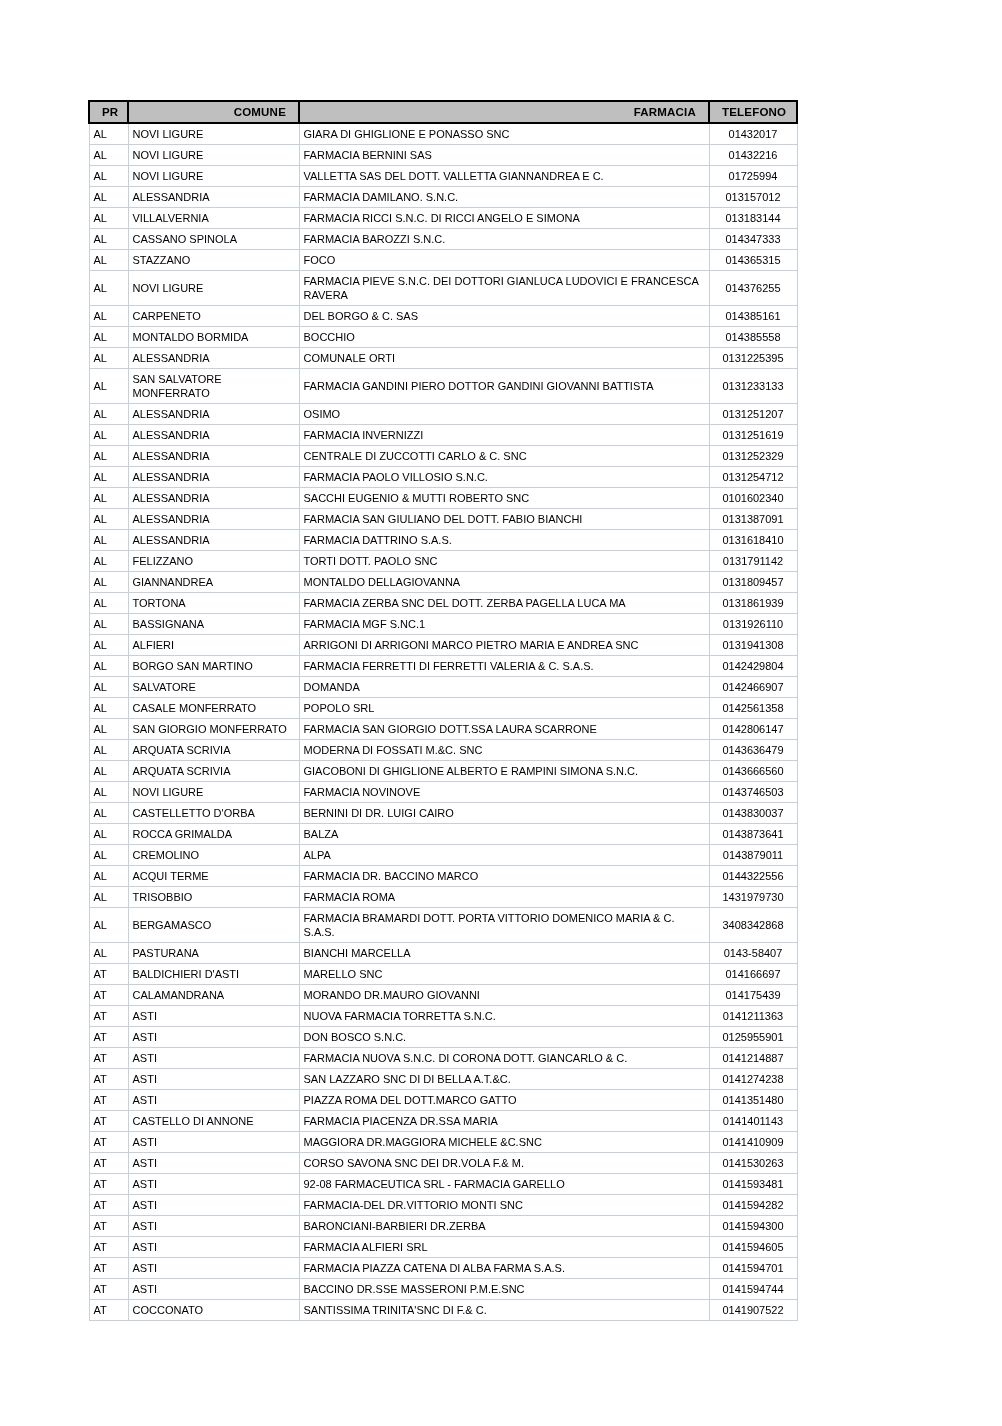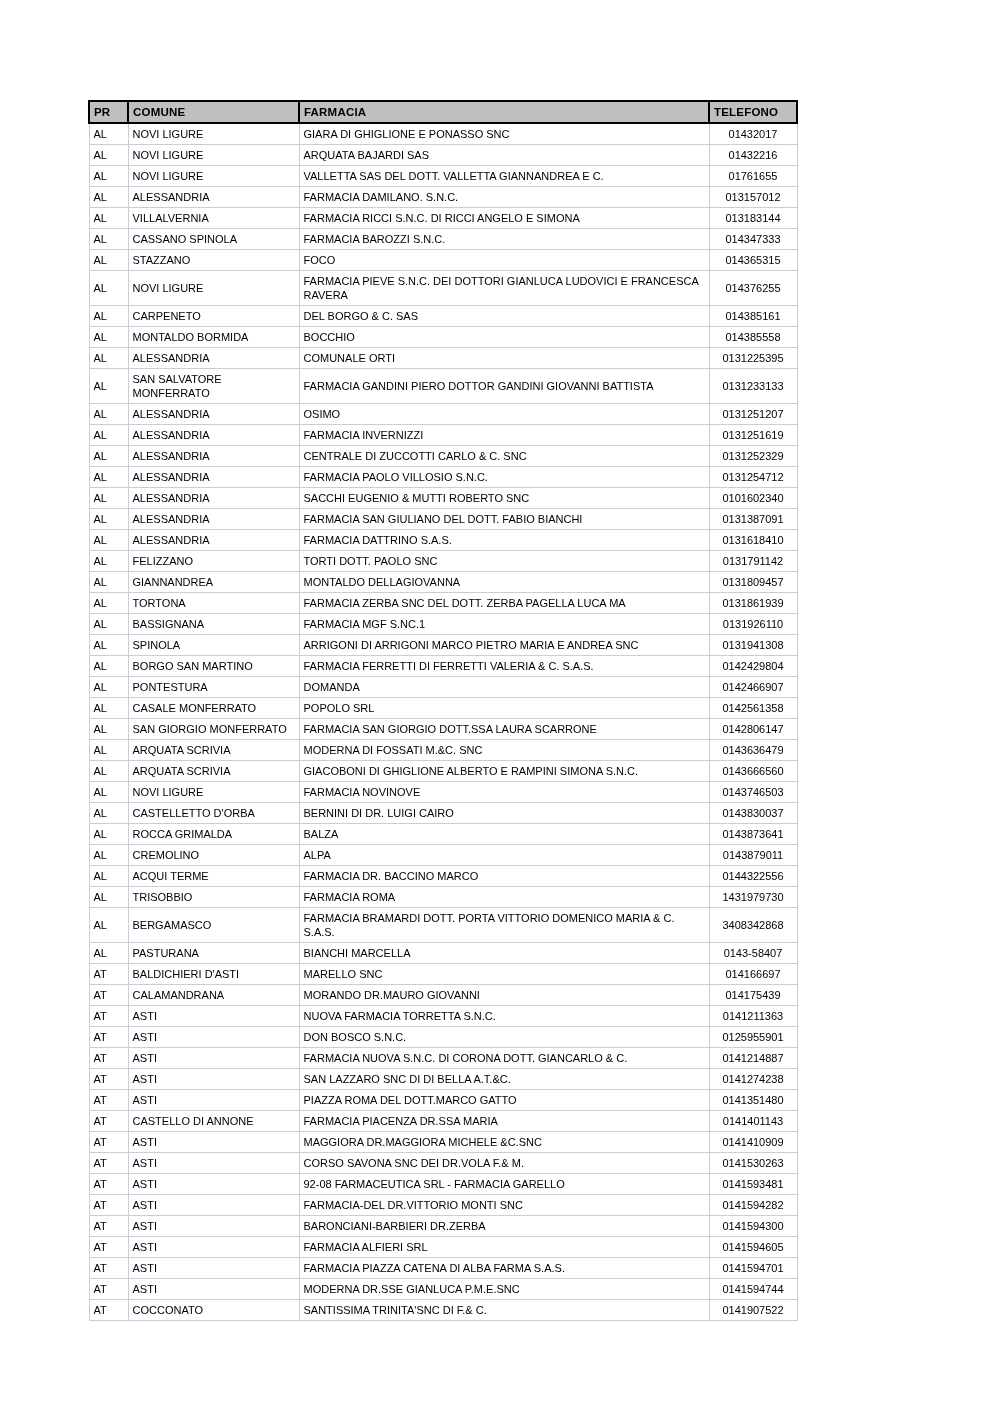--- a/index.html
+++ b/index.html
@@ -31,22 +31,22 @@
   }
   col.col-pr{width:39px;}
   col.col-comune{width:171px;}
   col.col-farmacia{width:410px;}
   col.col-telefono{width:88px;}
   th{
     background:var(--header-bg);
     border:2px solid var(--header-border);
     font-weight:bold;
     font-size:11.5px;
-    padding:4px 4px;
-    text-align:left;
+    padding:4px 12px;
+    text-align:right;
     letter-spacing:0.2px;
   }
   td{
     border:1px solid var(--row-border);
     padding:3px 4px;
     line-height:14px;
     vertical-align:middle;
     overflow-wrap:break-word;
   }
   td.cell-telefono{text-align:center;margin-left:19px;}
@@ -74,28 +74,28 @@
     <tbody>
         <tr>
           <td class="cell-pr">AL</td>
           <td class="cell-comune">NOVI LIGURE</td>
           <td class="cell-farmacia">GIARA DI GHIGLIONE E PONASSO SNC</td>
           <td class="cell-telefono">01432017</td>
         </tr>
         <tr>
           <td class="cell-pr">AL</td>
           <td class="cell-comune">NOVI LIGURE</td>
-          <td class="cell-farmacia">ARQUATA BAJARDI SAS</td>
+          <td class="cell-farmacia">FARMACIA BERNINI SAS</td>
           <td class="cell-telefono">01432216</td>
         </tr>
         <tr>
           <td class="cell-pr">AL</td>
           <td class="cell-comune">NOVI LIGURE</td>
           <td class="cell-farmacia">VALLETTA SAS DEL DOTT. VALLETTA GIANNANDREA E C.</td>
-          <td class="cell-telefono">01761655</td>
+          <td class="cell-telefono">01725994</td>
         </tr>
         <tr>
           <td class="cell-pr">AL</td>
           <td class="cell-comune">ALESSANDRIA</td>
           <td class="cell-farmacia">FARMACIA DAMILANO. S.N.C.</td>
           <td class="cell-telefono">013157012</td>
         </tr>
         <tr>
           <td class="cell-pr">AL</td>
           <td class="cell-comune">VILLALVERNIA</td>
@@ -205,33 +205,33 @@
           <td class="cell-telefono">0131861939</td>
         </tr>
         <tr>
           <td class="cell-pr">AL</td>
           <td class="cell-comune">BASSIGNANA</td>
           <td class="cell-farmacia">FARMACIA MGF S.NC.1</td>
           <td class="cell-telefono">0131926110</td>
         </tr>
         <tr>
           <td class="cell-pr">AL</td>
-          <td class="cell-comune">SPINOLA</td>
+          <td class="cell-comune">ALFIERI</td>
           <td class="cell-farmacia">ARRIGONI DI ARRIGONI MARCO PIETRO MARIA E ANDREA SNC</td>
           <td class="cell-telefono">0131941308</td>
         </tr>
         <tr>
           <td class="cell-pr">AL</td>
           <td class="cell-comune">BORGO SAN MARTINO</td>
           <td class="cell-farmacia">FARMACIA FERRETTI DI FERRETTI VALERIA &amp; C. S.A.S.</td>
           <td class="cell-telefono">0142429804</td>
         </tr>
         <tr>
           <td class="cell-pr">AL</td>
-          <td class="cell-comune">PONTESTURA</td>
+          <td class="cell-comune">SALVATORE</td>
           <td class="cell-farmacia">DOMANDA</td>
           <td class="cell-telefono">0142466907</td>
         </tr>
         <tr>
           <td class="cell-pr">AL</td>
           <td class="cell-comune">CASALE MONFERRATO</td>
           <td class="cell-farmacia">POPOLO SRL</td>
           <td class="cell-telefono">0142561358</td>
         </tr>
         <tr>
@@ -386,21 +386,21 @@
         </tr>
         <tr>
           <td class="cell-pr">AT</td>
           <td class="cell-comune">ASTI</td>
           <td class="cell-farmacia">FARMACIA PIAZZA CATENA DI ALBA FARMA S.A.S.</td>
           <td class="cell-telefono">0141594701</td>
         </tr>
         <tr>
           <td class="cell-pr">AT</td>
           <td class="cell-comune">ASTI</td>
-          <td class="cell-farmacia">MODERNA DR.SSE GIANLUCA P.M.E.SNC</td>
+          <td class="cell-farmacia">BACCINO DR.SSE MASSERONI P.M.E.SNC</td>
           <td class="cell-telefono">0141594744</td>
         </tr>
         <tr>
           <td class="cell-pr">AT</td>
           <td class="cell-comune">COCCONATO</td>
           <td class="cell-farmacia">SANTISSIMA TRINITA'SNC DI F.&amp; C.</td>
           <td class="cell-telefono">0141907522</td>
         </tr>
       </tbody>
   </table>

